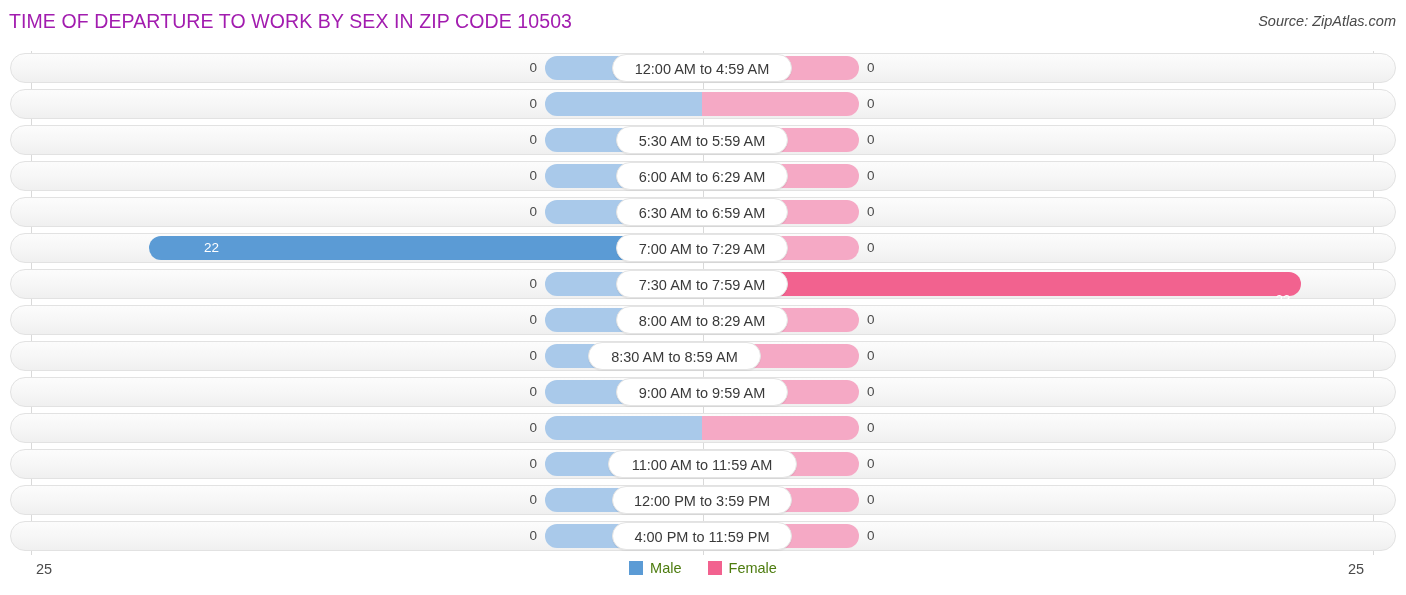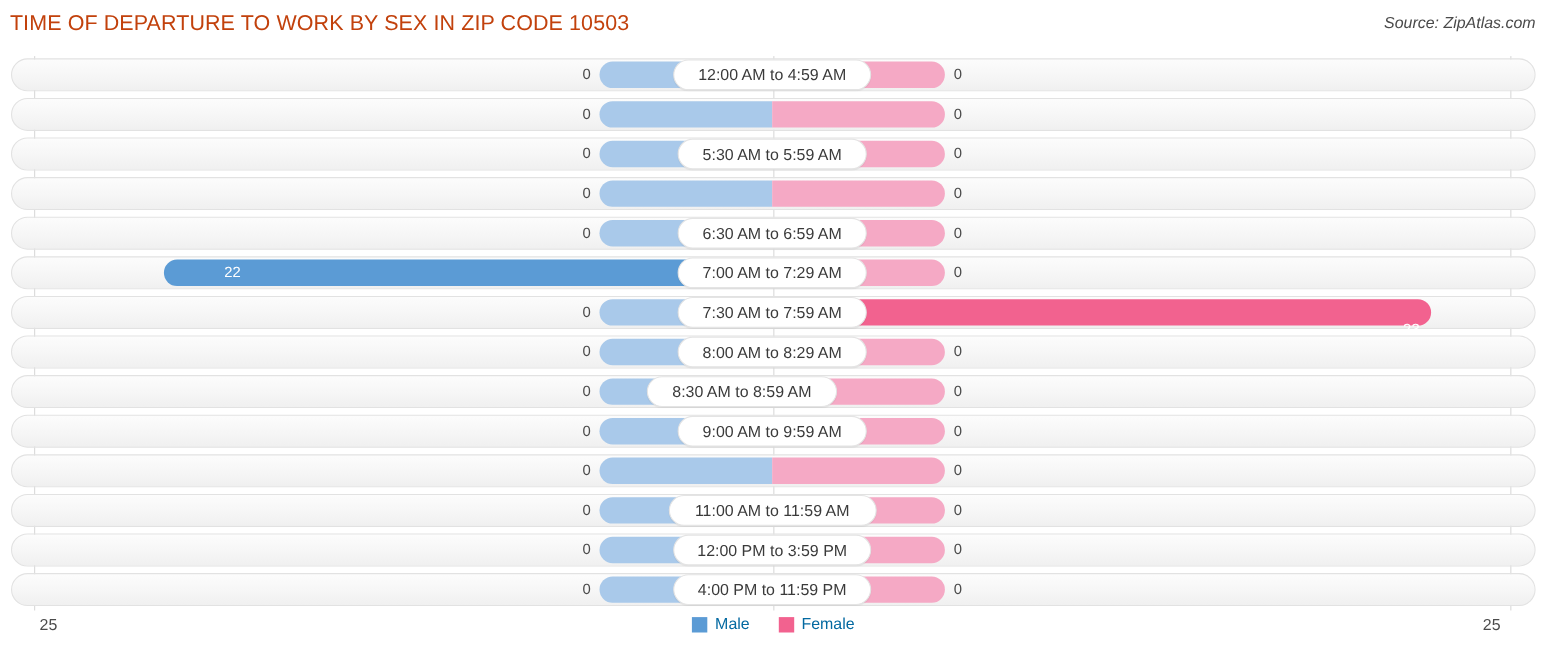--- a/index.html
+++ b/index.html
@@ -22,21 +22,21 @@
     top: 0; left: 0;
     width: 1406px;
     height: 44px;
   }
   #chart-title {
     position: absolute;
     left: 9px;
     top: 10px;
     font-size: 19.5px;
     letter-spacing: 0.1px;
-    color: #c2410c;
+    color: #a21caf;
     font-weight: 400;
     white-space: nowrap;
   }
   #source-label {
     position: absolute;
     right: 10px;
     top: 13px;
     font-size: 14.5px;
     font-style: italic;
     color: #4a4a4a;
@@ -165,21 +165,21 @@
     align-items: center;
     gap: 7px;
   }
   .legend-swatch {
     width: 14px;
     height: 14px;
     display: inline-block;
   }
   .legend-label {
     font-size: 14.5px;
-    color: #0369a1;
+    color: #4d7c0f;
     white-space: nowrap;
   }
 </style>
 </head>
 <body>
 
 <div id="header">
   <div id="chart-title">TIME OF DEPARTURE TO WORK BY SEX IN ZIP CODE 10503</div>
   <div id="source-label">Source: ZipAtlas.com</div>
 </div>
@@ -213,20 +213,21 @@
         <div class="bar bar-female" style="left: 692px; width: 157px;"></div>
         <div class="val val-female" style="left: 857px; width: 58px;">0</div>
         <div class="pill" style="width: 172.9px; left: 605.55px;">5:30 AM to 5:59 AM</div>
       </div>
       <div class="row" style="top: 110px;">
         <div class="track"></div>
         <div class="bar bar-male" style="left: 535px; width: 157px;"></div>
         <div class="val val-male" style="left: 469px; width: 58px;">0</div>
         <div class="bar bar-female" style="left: 692px; width: 157px;"></div>
         <div class="val val-female" style="left: 857px; width: 58px;">0</div>
+        <div class="pill" style="width: 172.9px; left: 605.55px;">6:00 AM to 6:29 AM</div>
       </div>
       <div class="row" style="top: 146px;">
         <div class="track"></div>
         <div class="bar bar-male" style="left: 535px; width: 157px;"></div>
         <div class="val val-male" style="left: 469px; width: 58px;">0</div>
         <div class="bar bar-female" style="left: 692px; width: 157px;"></div>
         <div class="val val-female" style="left: 857px; width: 58px;">0</div>
         <div class="pill" style="width: 172.9px; left: 605.55px;">6:30 AM to 6:59 AM</div>
       </div>
       <div class="row" style="top: 182px;">

